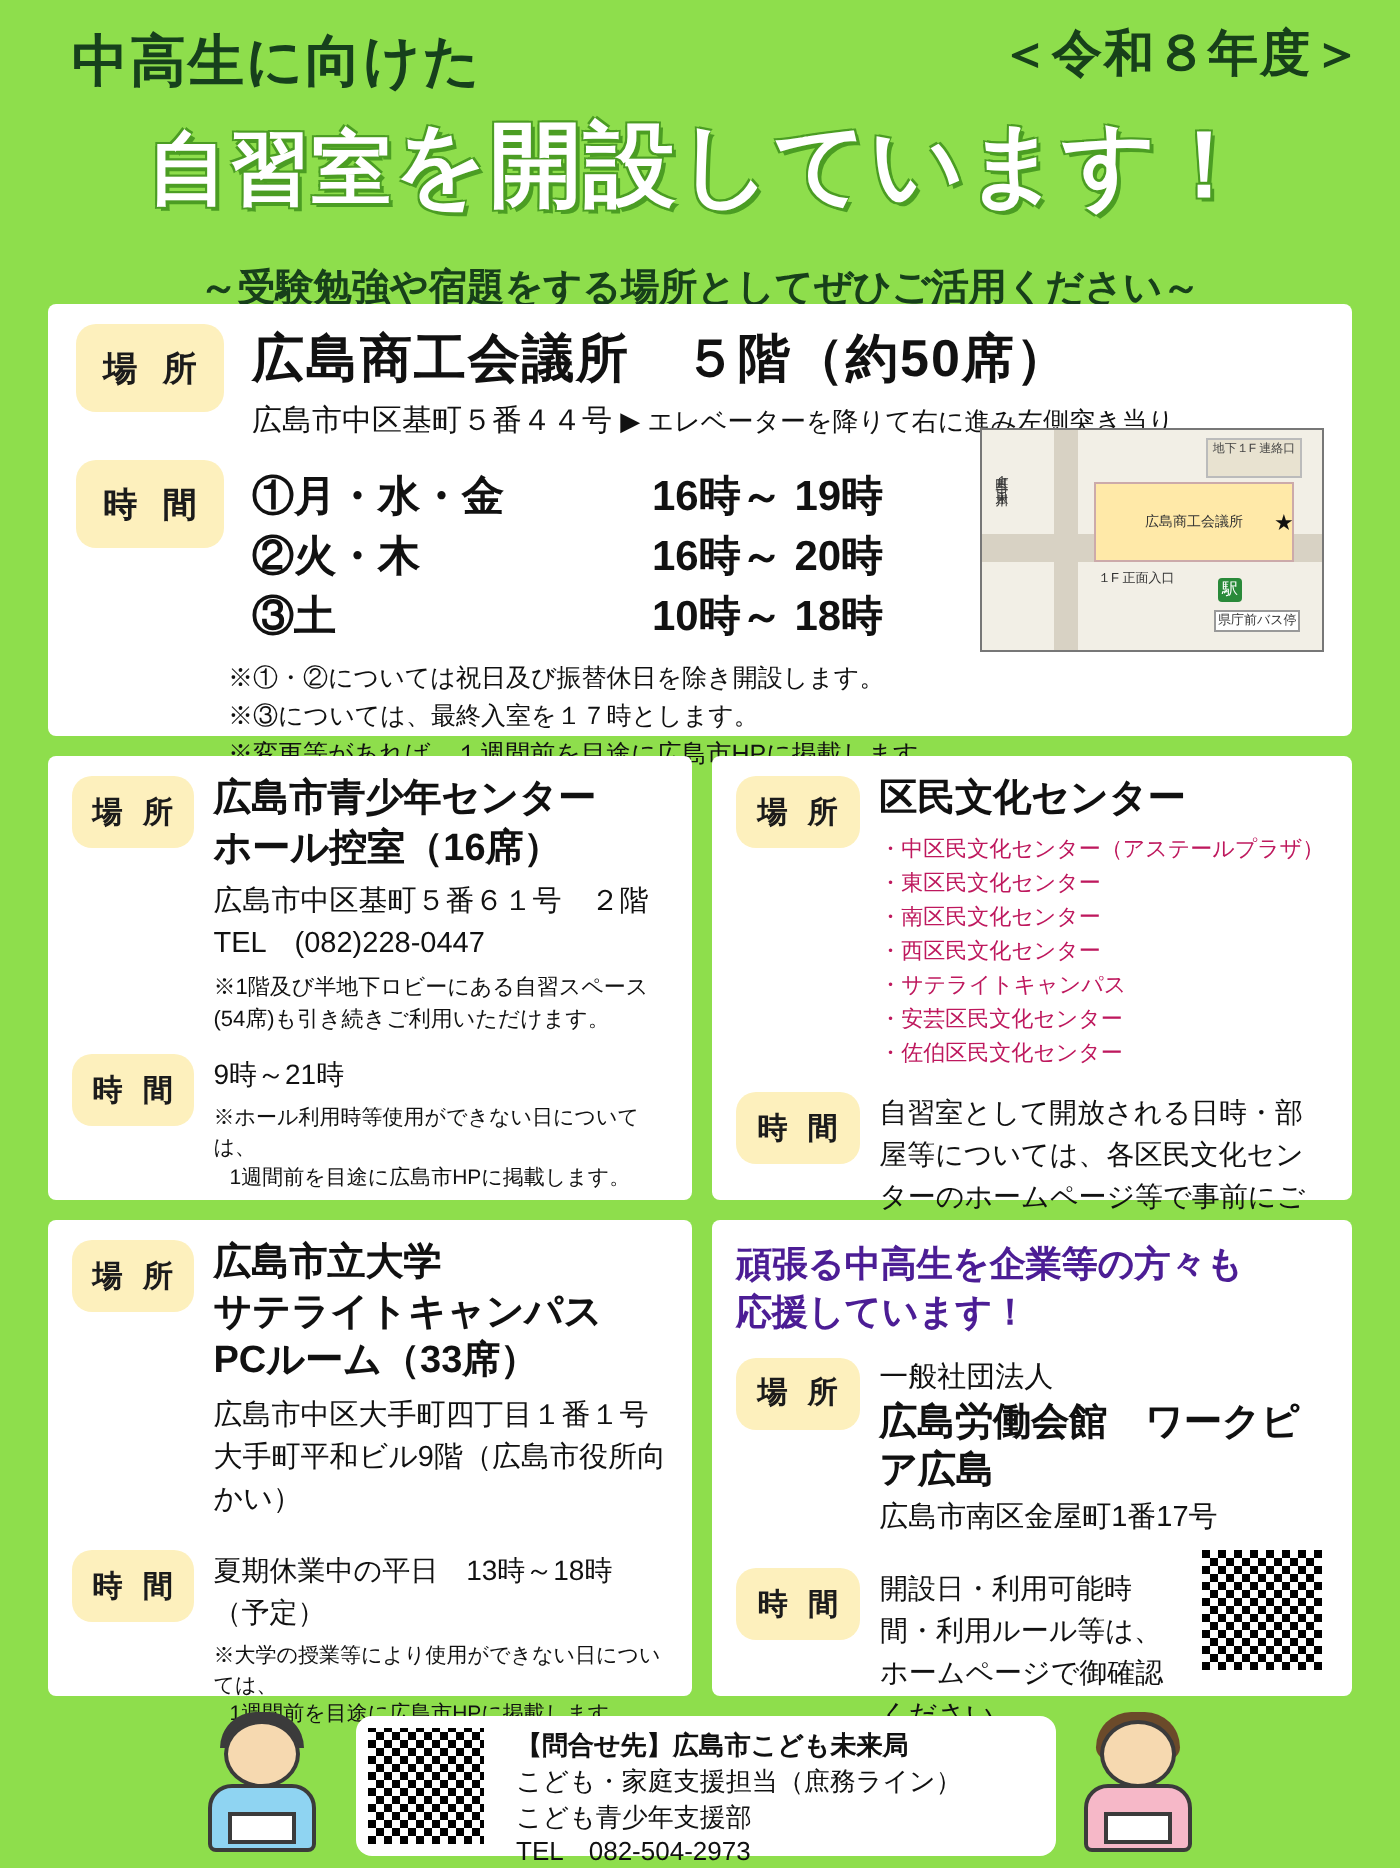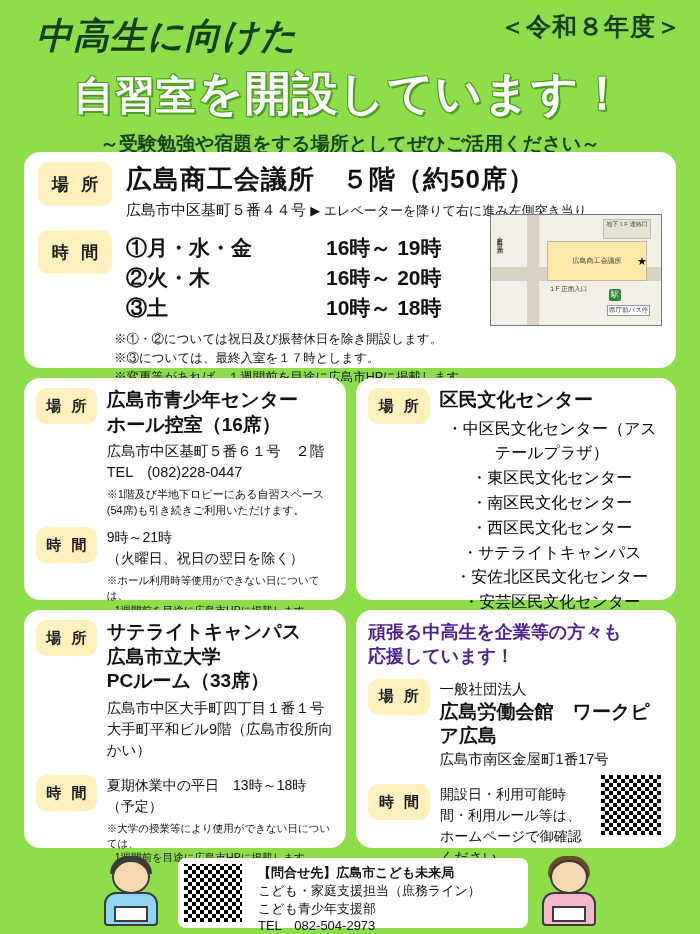--- a/index.html
+++ b/index.html
@@ -23,49 +23,48 @@
   }
   .era {
     position: absolute;
     top: 10px; right: 18px;
     font-size: 25px;
     font-weight: bold;
     color: #17401a;
     letter-spacing: 1px;
   }
   .head-line1 {
-    font-size: 36px;
+    font-size: 28px;
     font-weight: bold;
     color: #16401c;
     margin-left: 22px;
     margin-top: 2px;
     letter-spacing: 1px;
-    font-style: italic;
   }
   .head-line2 {
     font-size: 46px;
     font-weight: bold;
     color: #ffffff;
     text-align: center;
     margin-top: 2px;
     letter-spacing: 1px;
     text-shadow: 2px 2px 0 #4b9d23, -1px -1px 0 #4b9d23, 1px -1px 0 #4b9d23, -1px 1px 0 #4b9d23;
   }
   .head-line2 .big { font-size: 40px; }
   .head-sub {
     text-align: center;
     font-size: 19px;
     font-weight: bold;
     color: #17401a;
-    margin-top: 6px;
+    margin-top: 17px;
   }
   
   .card {
     background: #fff;
-    border-radius: 16px;
+    border-radius: 4px;
     position: absolute;
   }
   .card-main {
     left: 24px; top: 152px;
     width: 652px; height: 216px;
     padding: 10px 14px;
   }
   .badge {
     display: inline-flex;
     align-items: center;
@@ -143,21 +142,21 @@
   .card-univ  { left: 24px; top: 610px; width: 322px; height: 238px; padding: 10px 12px; }
   .card-corp  { left: 356px; top: 610px; width: 320px; height: 238px; padding: 10px 12px; }
 
   .sub-title {
     font-size: 19px; font-weight: bold; color: #111; line-height: 1.3;
   }
   .sub-addr { font-size: 14.5px; color: #111; margin-top: 4px; line-height: 1.45; }
   .tiny { font-size: 11px; color: #111; line-height: 1.45; }
   .tiny2 { font-size: 10.5px; color: #111; line-height: 1.4; }
   .mid { font-size: 14px; color: #111; line-height: 1.5; }
-  .list { font-size: 16px; color: #000000; line-height: 1.55; text-align: center; }
+  .list { font-size: 11px; color: #be185d; line-height: 1.55; }
   .corp-head {
     font-size: 18px; font-weight: bold; color: #4c1d95; line-height: 1.35;
   }
   .qr {
     position: absolute; right: 12px; bottom: 10px;
     width: 66px; height: 66px;
     background:
       repeating-linear-gradient(90deg,#000 0 4px,#fff 4px 8px),
       repeating-linear-gradient(0deg,#000 0 4px,#fff 4px 8px);
     background-blend-mode: difference;
@@ -268,58 +267,56 @@
         <div class="sub-title">ホール控室（16席）</div>
         <div class="sub-addr">広島市中区基町５番６１号　２階</div>
         <div class="sub-addr" style="margin-top:0">TEL　(082)228-0447</div>
         <div class="tiny" style="margin-top:4px;">※1階及び半地下ロビーにある自習スペース(54席)も引き続きご利用いただけます。</div>
       </div>
     </div>
     <div class="row" style="margin-top:8px;">
       <div class="badge badge-sm">時 間</div>
       <div style="margin-left:10px; width:232px;">
         <div class="mid">9時～21時</div>
-        <div class="mid">（火曜日、祝日の翌日を除く）</div>
         <div class="tiny2" style="margin-top:4px;">※ホール利用時等使用ができない日については、</div>
         <div class="tiny2" style="margin-left:8px;">1週間前を目途に広島市HPに掲載します。</div>
       </div>
     </div>
   </div>
 
   <div class="card card-kumin">
     <div class="row">
       <div class="badge badge-sm">場 所</div>
       <div style="margin-left:10px; width:226px;">
         <div class="sub-title">区民文化センター</div>
         <div class="list" style="margin-top:4px;">
           <div>・中区民文化センター（アステールプラザ）</div>
           <div>・東区民文化センター</div>
           <div>・南区民文化センター</div>
           <div>・西区民文化センター</div>
           <div>・サテライトキャンパス</div>
-          <div>・安佐北区民文化センター</div>
           <div>・安芸区民文化センター</div>
           <div>・佐伯区民文化センター</div>
         </div>
       </div>
     </div>
     <div class="row" style="margin-top:10px;">
       <div class="badge badge-sm">時 間</div>
       <div style="margin-left:10px; width:226px;">
         <div class="mid">自習室として開放される日時・部屋等については、各区民文化センターのホームページ等で事前にご確認ください。</div>
       </div>
     </div>
   </div>
 
   <div class="card card-univ">
     <div class="row">
       <div class="badge badge-sm">場 所</div>
       <div style="margin-left:10px; width:232px;">
+        <div class="sub-title">広島市立大学</div>
         <div class="sub-title">サテライトキャンパス</div>
-        <div class="sub-title">広島市立大学</div>
         <div class="sub-title">PCルーム（33席）</div>
         <div class="sub-addr">広島市中区大手町四丁目１番１号</div>
         <div class="sub-addr" style="margin-top:0">大手町平和ビル9階（広島市役所向かい）</div>
       </div>
     </div>
     <div class="row" style="margin-top:14px;">
       <div class="badge badge-sm">時 間</div>
       <div style="margin-left:10px; width:232px;">
         <div class="mid">夏期休業中の平日　13時～18時</div>
         <div class="mid">（予定）</div>

